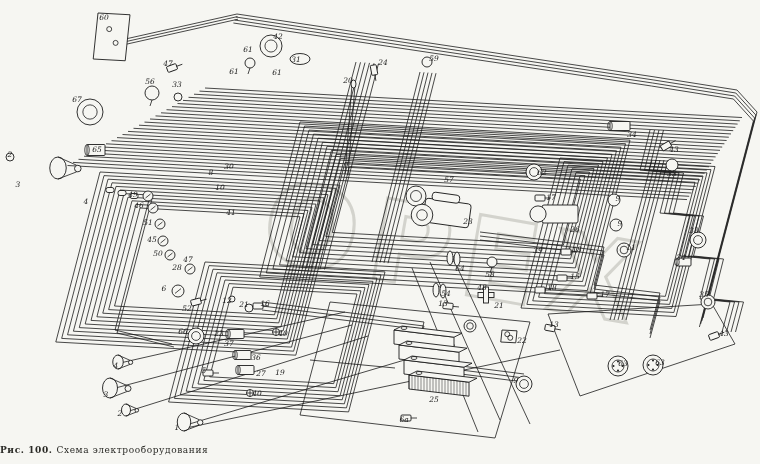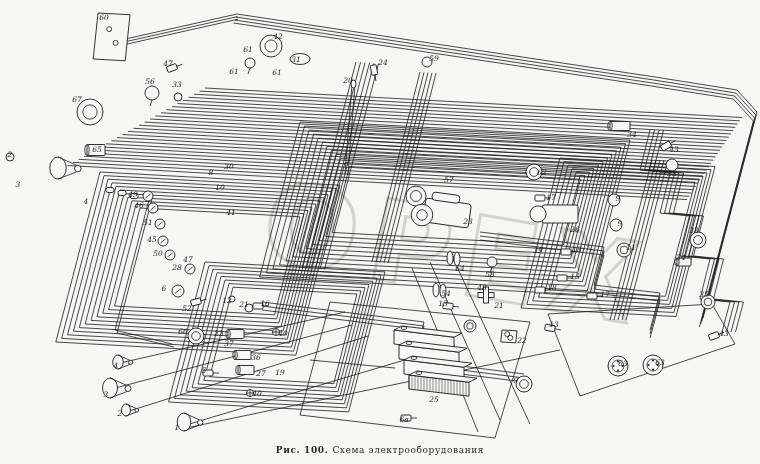--- a/index.html
+++ b/index.html
@@ -9,21 +9,21 @@
     font-family:"DejaVu Serif","Liberation Serif",serif;
   }
   .page::after{ 
     content:"";position:absolute;inset:0;pointer-events:none;
     background-image:radial-gradient(#c9c9c1 0.6px, transparent 0.7px);
     background-size:6px 6px;opacity:.45;
   }
   svg{position:absolute;left:0;top:0;}
   .caption{
     position:absolute;left:0;top:445px;width:100%;
-    text-align:center;font-size:9px;color:#2a2a26;letter-spacing:.6px;
+    text-align:left;font-size:9px;color:#2a2a26;letter-spacing:.6px;
   }
   .caption b{font-weight:bold;margin-right:4px;}
 </style>
 </head>
 <body>
 
 <div class="page">
   <svg id="diagram-svg" width="760" height="464" viewBox="0 0 760 464">
       <text x="0" y="0" transform="translate(258,258) rotate(10)" font-size="112" font-family="&quot;DejaVu Sans&quot;, sans-serif" font-weight="bold" fill="none" stroke="#b2b2a9" stroke-width="3" opacity="0.5" letter-spacing="12">ОРЕХ</text>
       <polygon fill="none" stroke="#1c1c1c" stroke-width="0.8" points="100,172 340,185.2 295.8,355.2 55.8,342"></polygon>

